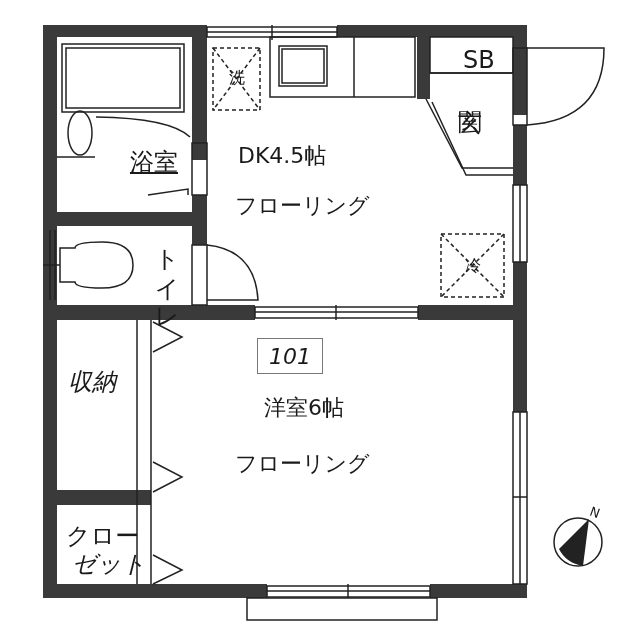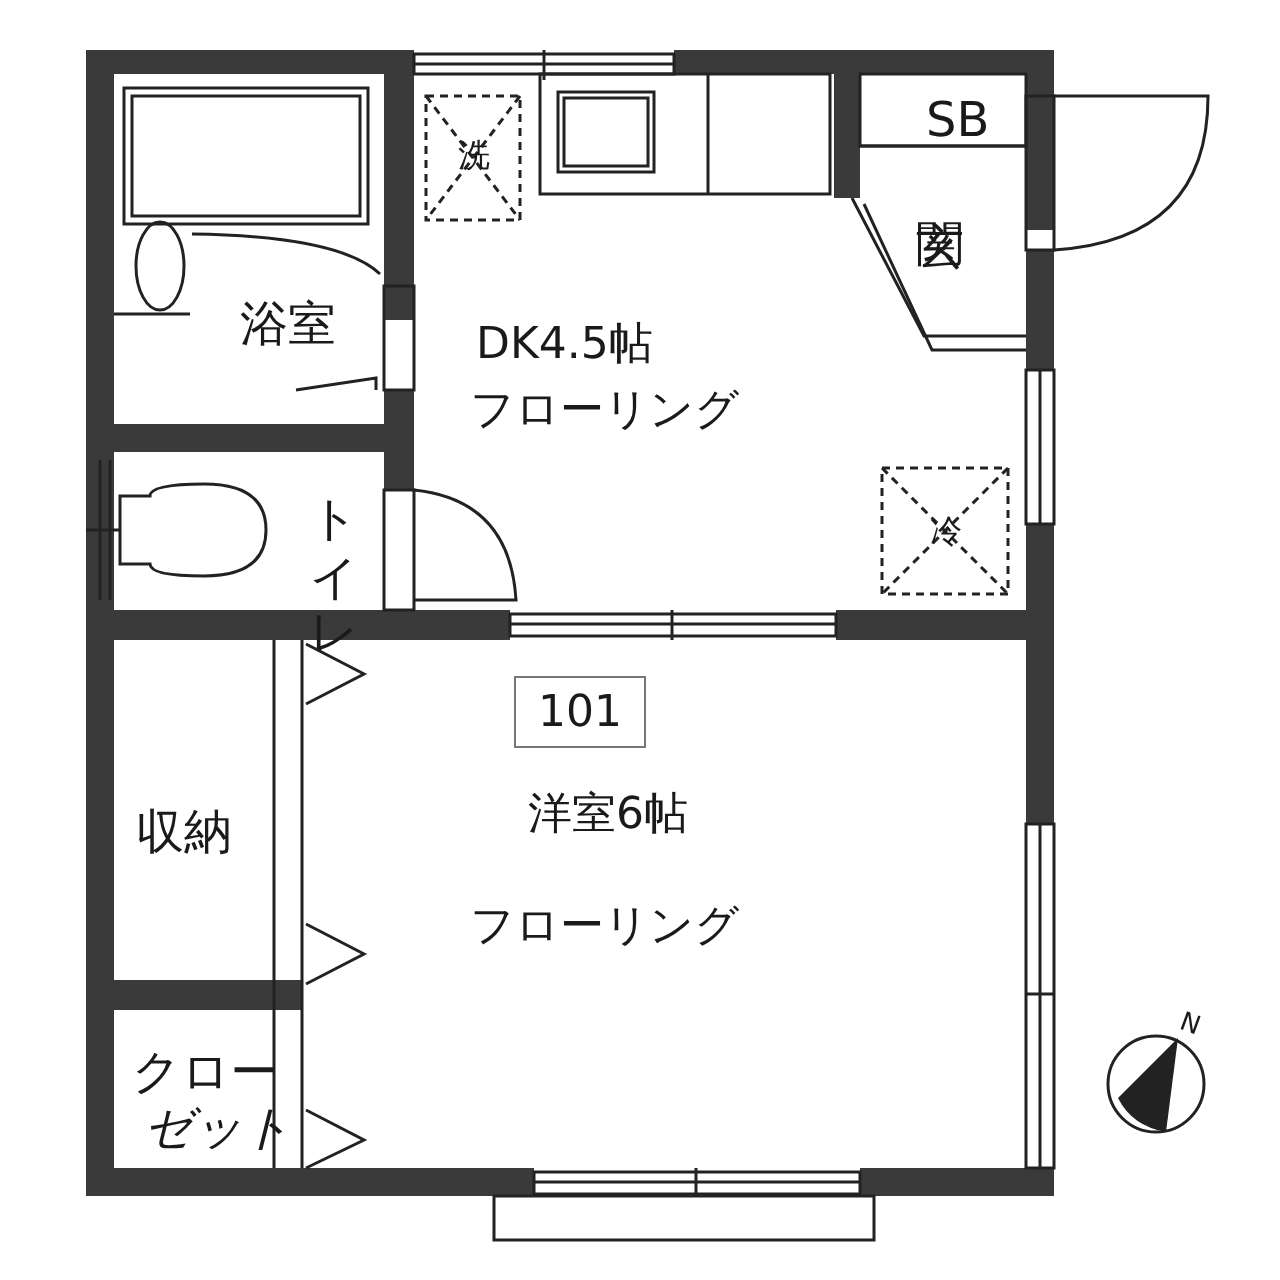--- a/index.html
+++ b/index.html
@@ -109,27 +109,27 @@
     <line x1="441" y1="234" x2="504" y2="297"></line>
     <line x1="504" y1="234" x2="441" y2="297"></line>
   </g>
 
   <g>
     <circle cx="578" cy="542" r="24" fill="#fff" stroke="#222" stroke-width="1.5"></circle>
     <path d="M589 519 L559 549 Q566 563 583 566 Z" fill="#222"></path>
   </g>
 </svg>
 
-<div class="lbl small" style="left:120px;top:150px;">浴室</div>
+<div class="lbl small" style="left:130px;top:150px;text-decoration:underline;">浴室</div>
 <div class="lbl small vert" style="left:155px;top:232px;">トイレ</div>
-<div class="lbl room-name" style="left:238px;top:162px;">DK4.5帖</div>
+<div class="lbl room-name" style="left:238px;top:145px;">DK4.5帖</div>
 <div class="lbl room-name" style="left:235px;top:195px;">フローリング</div>
 <div class="lbl small" style="left:463px;top:48px;">SB</div>
 <div class="lbl small vert" style="left:458px;top:90px;">玄関</div>
 <div class="lbl fixture-char" style="left:229px;top:70px;">洗</div>
 <div class="lbl fixture-char" style="left:465px;top:258px;">冷</div>
-<div class="unit-box" style="left:257px;top:338px;width:64px;height:34px;">101</div>
-<div class="lbl small" style="left:68px;top:404px;">収納</div>
+<div class="unit-box" style="left:257px;top:338px;width:64px;height:34px;font-style:italic;">101</div>
+<div class="lbl small" style="left:68px;top:370px;font-style:italic;">収納</div>
 <div class="lbl room-name" style="left:264px;top:397px;">洋室6帖</div>
 <div class="lbl room-name" style="left:235px;top:453px;">フローリング</div>
 <div class="lbl small" style="left:66px;top:524px;">クロー</div>
 <div class="lbl small" style="left:72px;top:552px;font-style:italic;">ゼット</div>
 <div class="lbl" style="left:590px;top:506px;font-size:13px;transform:rotate(20deg);">N</div>
 
 </body></html>

